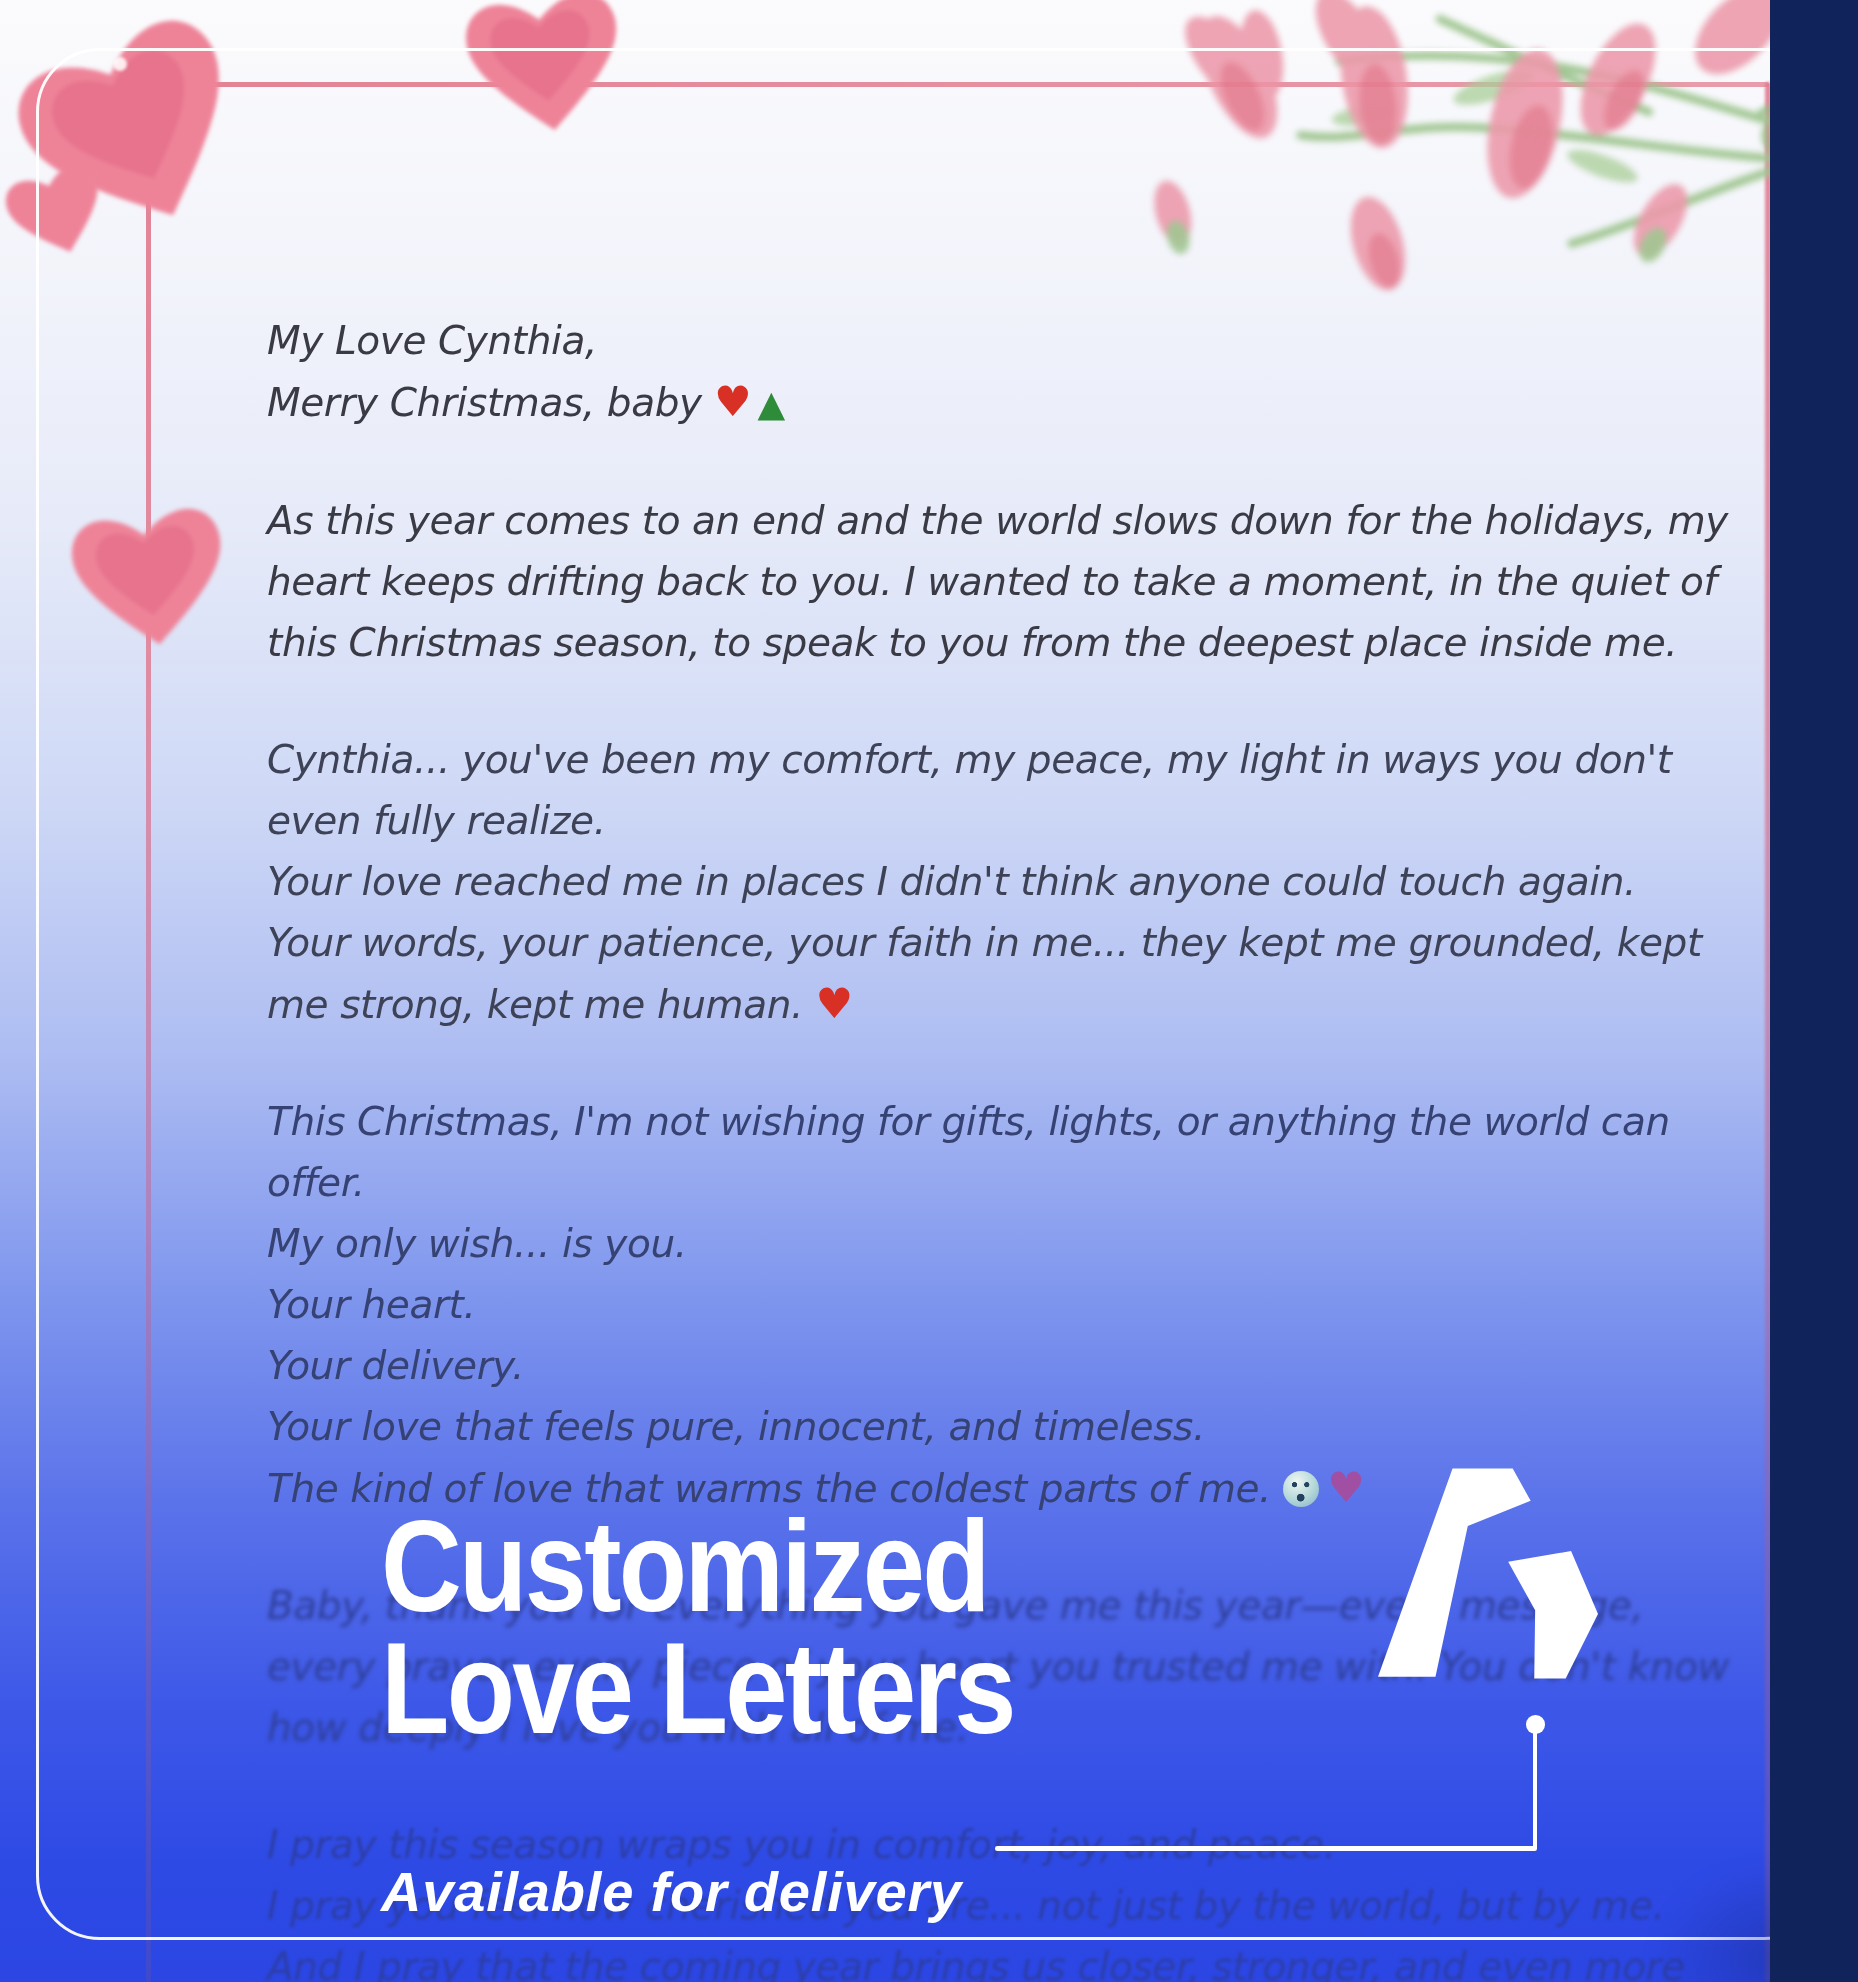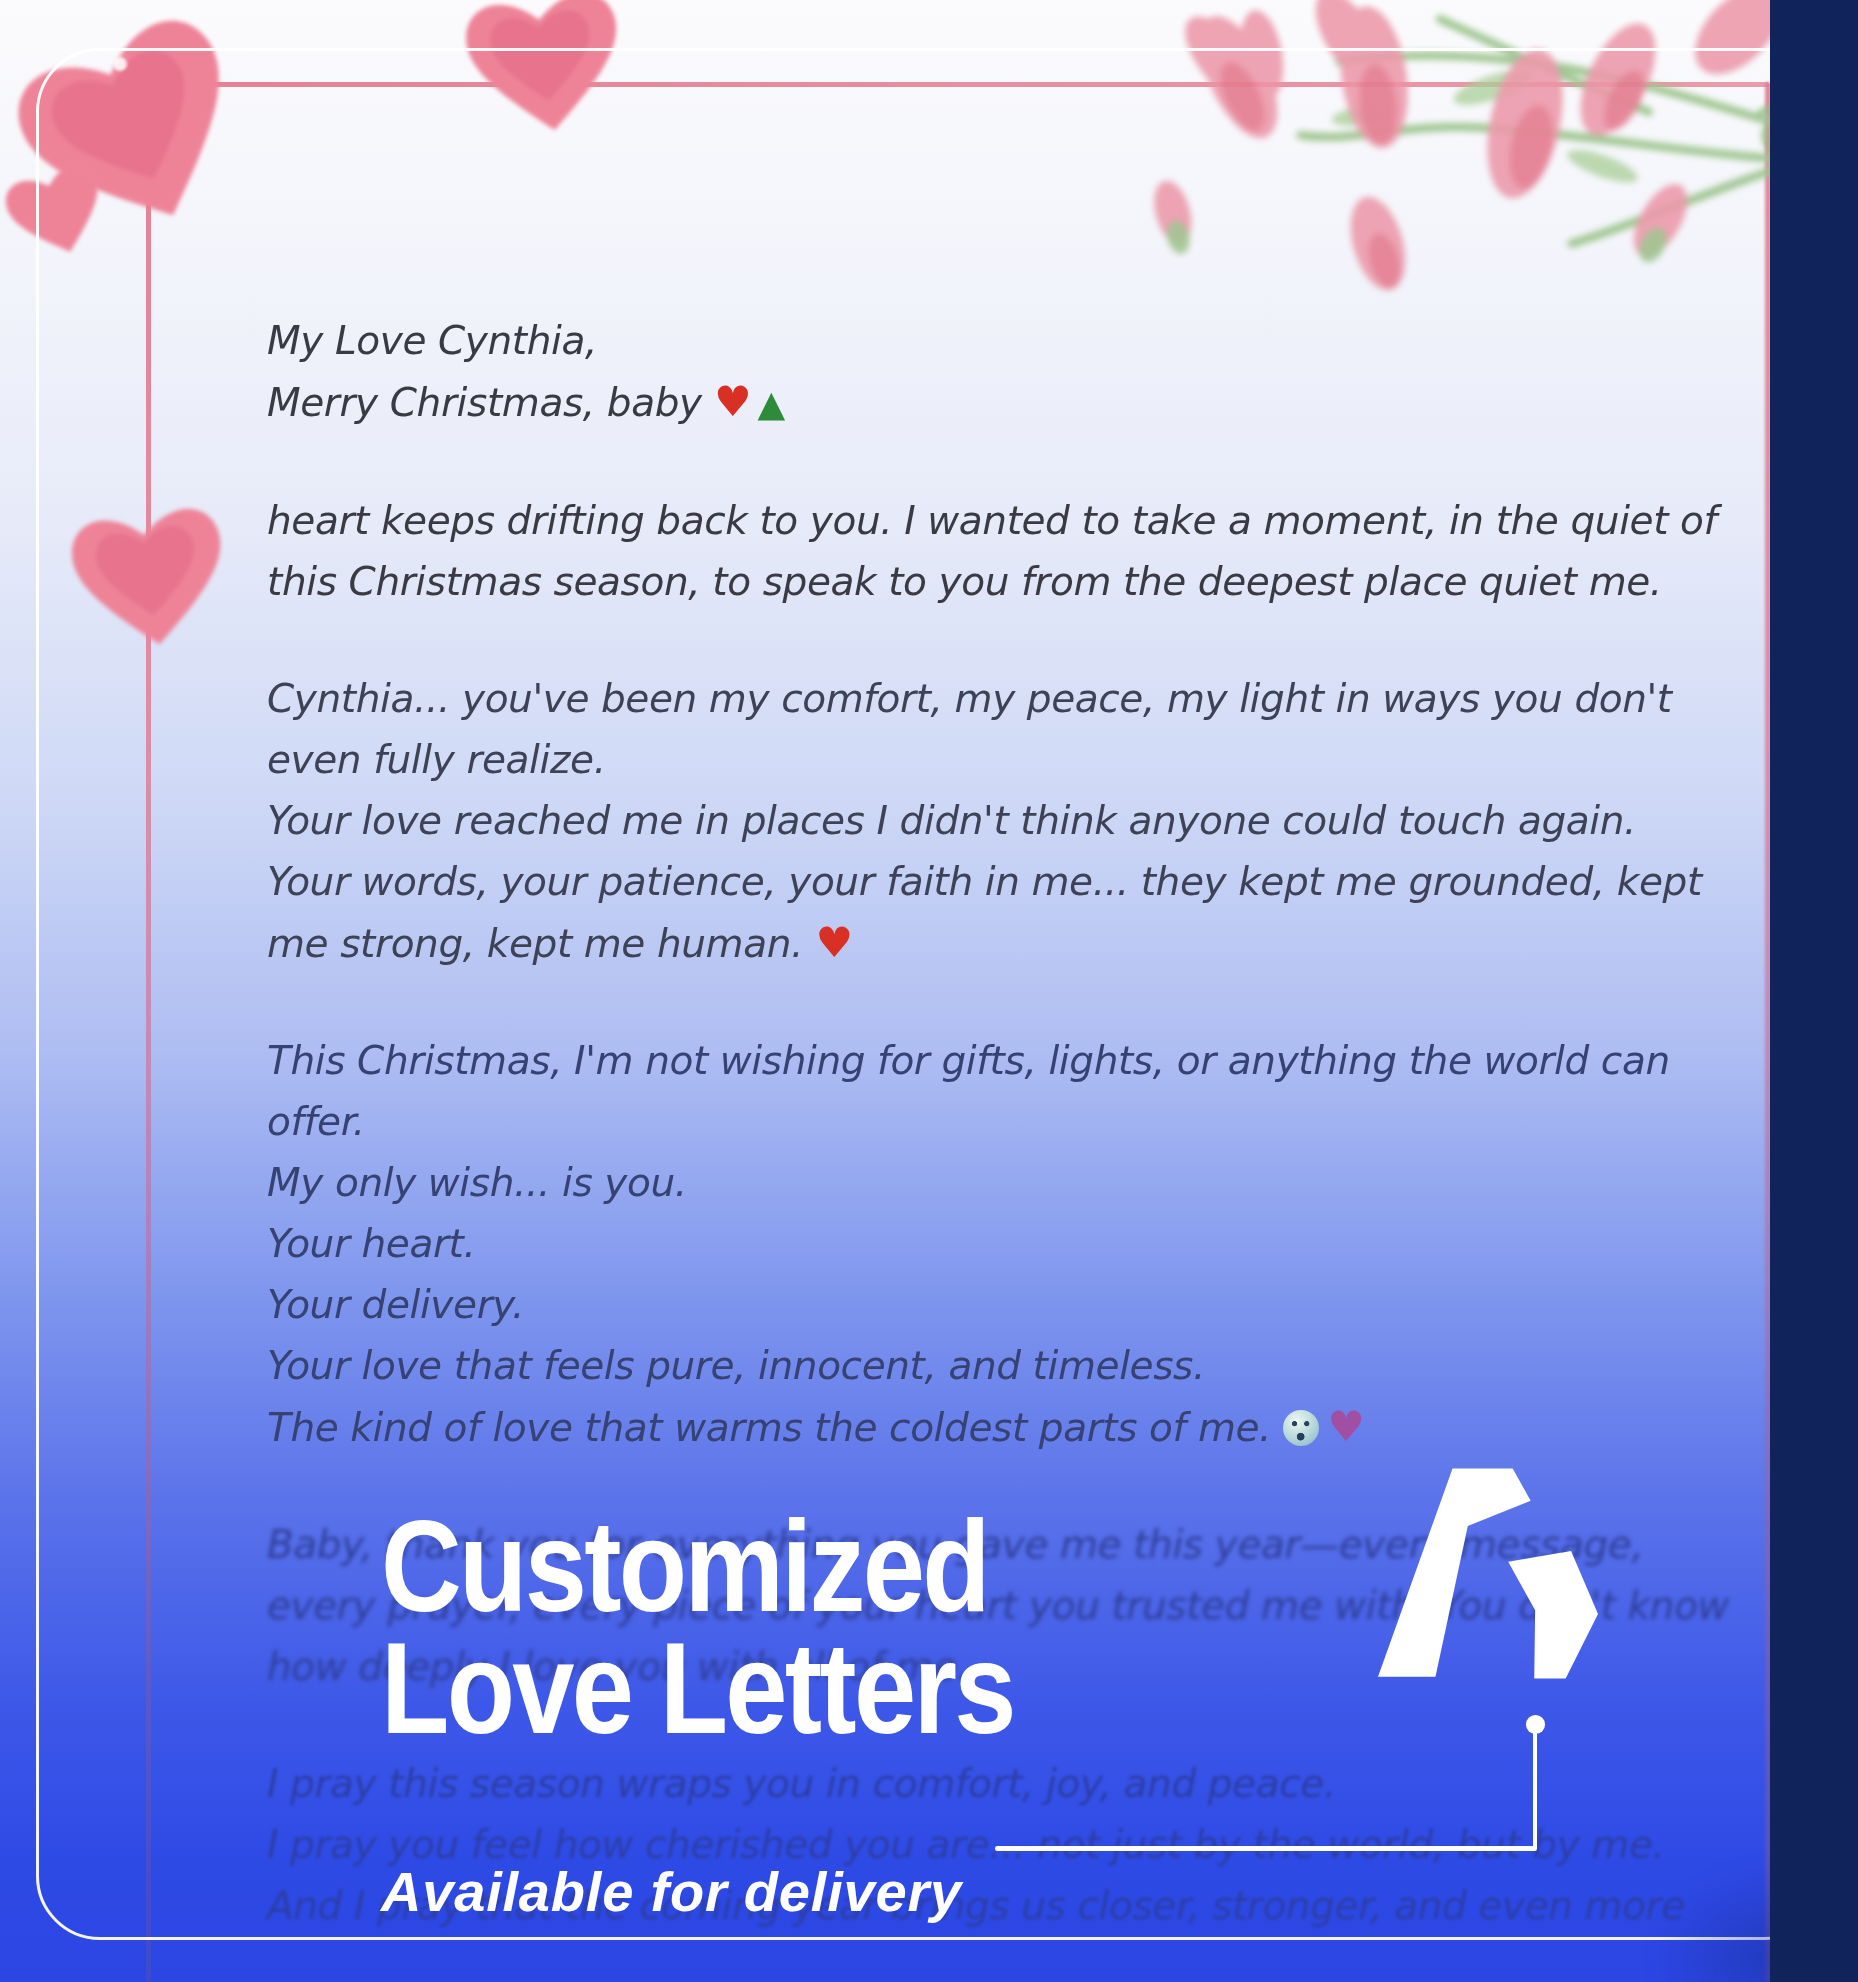--- a/index.html
+++ b/index.html
@@ -125,22 +125,23 @@
       <ellipse cx="705" cy="332" rx="15" ry="24" transform="rotate(28 705 332)"></ellipse>
     </g>
   </svg>
 
   <div class="letter">
     <p class="pg">
       <span class="line">My Love Cynthia,</span>
       <span class="line"><span>Merry Christmas, baby</span><span class="emj red-heart">♥</span><span class="emj tree">▲</span></span>
     </p>
     <p class="p0">
+      <span class="line">As this year comes to an end and the world slows down for the holidays, my</span>
       <span class="line">heart keeps drifting back to you. I wanted to take a moment, in the quiet of</span>
-      <span class="line">this Christmas season, to speak to you from the deepest place quiet me.</span>
+      <span class="line">this Christmas season, to speak to you from the deepest place inside me.</span>
     </p>
     <p class="p1">
       <span class="line">Cynthia... you've been my comfort, my peace, my light in ways you don't</span>
       <span class="line">even fully realize.</span>
       <span class="line">Your love reached me in places I didn't think anyone could touch again.</span>
       <span class="line">Your words, your patience, your faith in me... they kept me grounded, kept</span>
       <span class="line"><span>me strong, kept me human.</span><span class="emj red-heart">♥</span></span>
     </p>
     <p class="p2">
       <span class="line">This Christmas, I'm not wishing for gifts, lights, or anything the world can</span>

